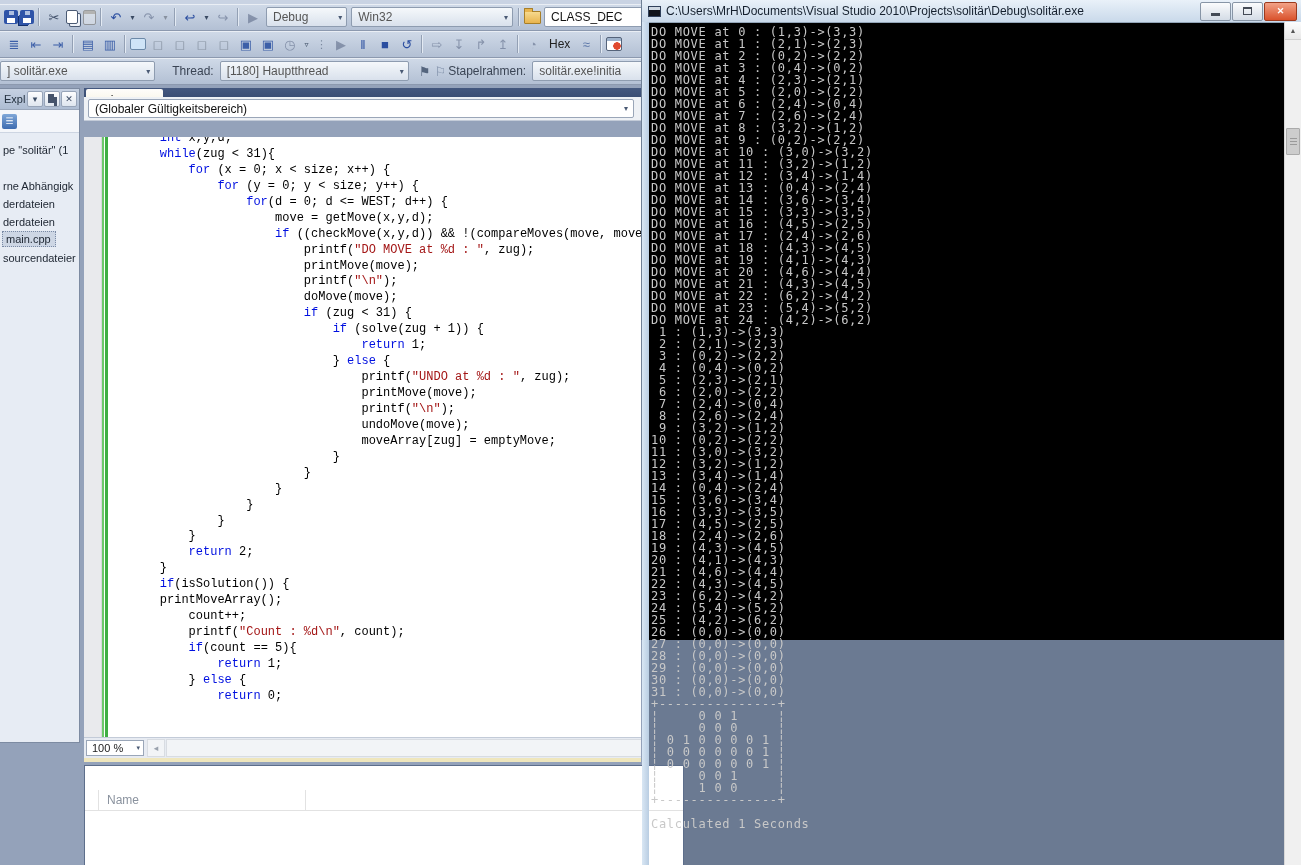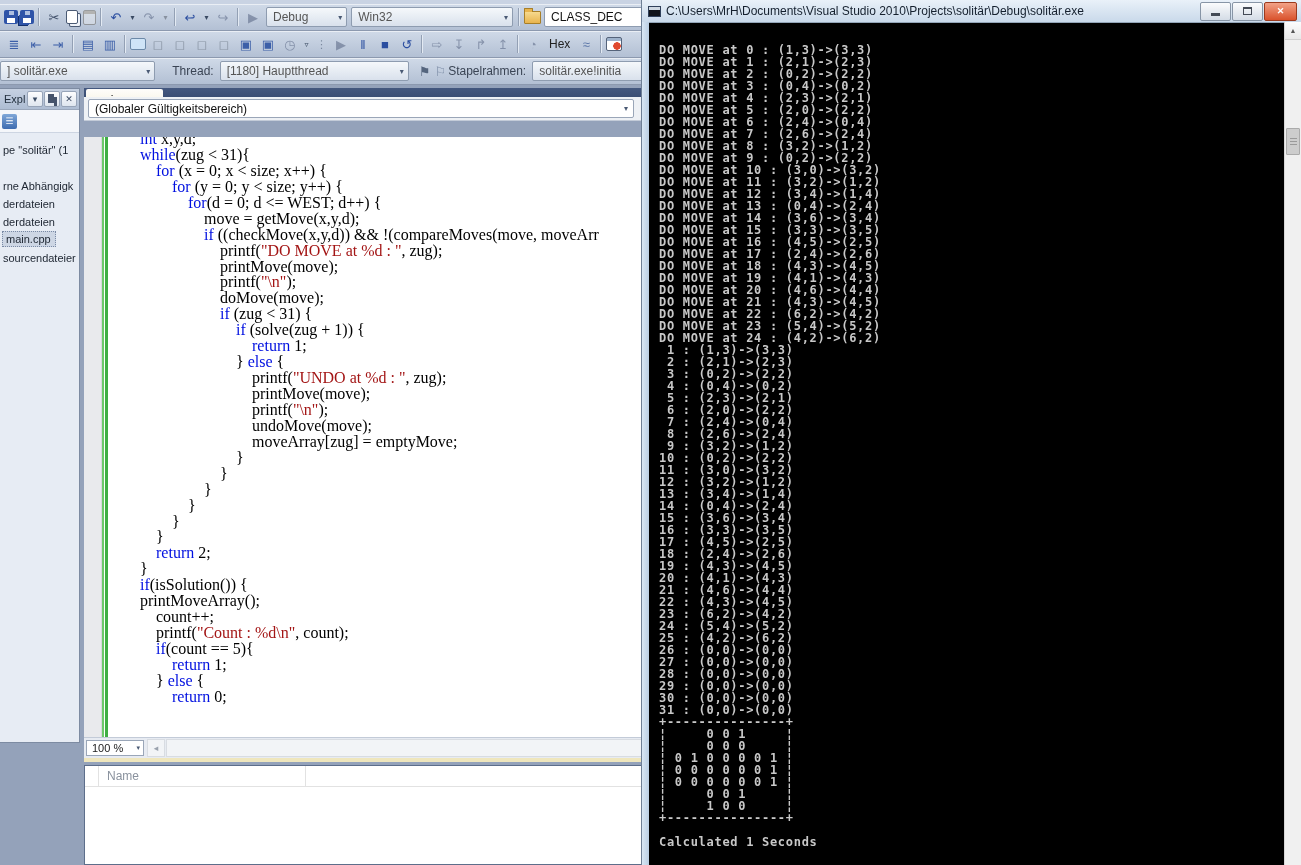--- a/index.html
+++ b/index.html
@@ -66,50 +66,50 @@
   #doc-tab .close{margin-left:7px;font-size:9px;color:#333;}
   #tab-accent{position:absolute;left:84px;top:26px;width:557px;height:3px;background:#efe6ba;}
   #nav-bar{position:absolute;left:84px;top:12px;width:557px;height:23px;background:#eef1f5;border-bottom:1px solid #c3cbd8;}
   #nav-combo{position:absolute;left:4px;top:2px;width:546px;height:19px;box-sizing:border-box;background:#fff;border:1px solid #9aa6b8;border-radius:2px;
              display:flex;align-items:center;font-size:12px;color:#111;padding-left:6px;}
   #nav-combo .combo-arrow{margin-left:auto;margin-right:5px;font-size:8px;color:#4a5a74;}
   #editor-body{position:absolute;left:84px;top:52px;width:557px;height:600px;background:#fff;overflow:hidden;}
   #indicator-margin{position:absolute;left:0;top:0;width:17px;height:100%;background:#e9eaed;border-right:1px solid #d6d8dc;}
   #change-bar{position:absolute;left:18px;top:0;width:6px;height:100%;
               background:linear-gradient(90deg,#6cc96a 0 2.5px,#fff 2.5px 3.5px,#3fae44 3.5px);}
-  #code-lines{position:absolute;left:40px;top:-6px;font-family:Liberation Serif, serif;font-size:16px;}
+  #code-lines{position:absolute;left:47px;top:-6px;font-family:Liberation Mono, monospace;font-size:12px;}
   .code-line{height:15.95px;line-height:15.95px;white-space:pre;}
   .tk-p{color:#000;}.tk-k{color:#0010e0;}.tk-s{color:#a31515;}.tk-c{color:#008000;}
   #editor-statusbar{position:absolute;left:84px;top:652px;width:557px;height:20px;background:#e7ebf2;border-top:1px solid #c3cbd8;display:flex;align-items:center;}
   #zoom-combo{width:58px;height:16px;margin-left:2px;background:#fff;border:1px solid #9aa6b8;display:flex;align-items:center;font-size:11px;color:#222;padding-left:5px;box-sizing:border-box;}
   #zoom-combo .combo-arrow{margin-left:auto;margin-right:3px;font-size:7px;color:#4a5a74;}
   #hscroll-left{width:16px;height:16px;margin-left:3px;display:flex;align-items:center;justify-content:center;font-size:9px;color:#9aa2ae;background:#f2f4f7;border:1px solid #d8dce2;}
   #hscroll-track{flex:1;height:16px;background:#f2f4f7;border:1px solid #d8dce2;border-right:none;margin-left:1px;}
   #editor-bottom-accent{position:absolute;left:84px;top:673px;width:557px;height:4px;background:#efe6bd;}
 
   
   #auto-window{position:absolute;left:84px;top:680px;width:600px;height:100px;background:#fff;border:1px solid #5d6e8b;box-sizing:border-box;}
   #auto-header{height:20px;background:linear-gradient(#5b6e8f,#47587a);color:#f2f5fa;font-size:12px;display:flex;align-items:center;padding-left:7px;}
-  #auto-cols{height:20px;display:flex;border-bottom:1px solid #e2e2e2;background:#fff;font-size:12px;color:#8a929e;align-items:center;}
+  #auto-cols{height:20px;display:flex;border-bottom:1px solid #e2e2e2;background:#fff;font-size:12px;color:#8a929e;align-items:center;margin-top:24px;}
   #auto-col-margin{width:13px;height:100%;border-right:1px solid #e2e2e2;}
   #auto-col-name{width:207px;height:100%;line-height:20px;padding-left:8px;border-right:1px solid #e2e2e2;box-sizing:border-box;}
   #auto-col-wert{flex:1;height:100%;line-height:20px;padding-left:8px;}
 
   
-  #console-window{position:absolute;left:641px;top:0;width:660px;height:865px;z-index:10;background:#000;border-left:1px solid #6e7f95;box-sizing:border-box;}
+  #console-window{position:absolute;left:641px;top:0;width:660px;height:640px;z-index:10;background:#000;border-left:1px solid #6e7f95;box-sizing:border-box;}
   #console-titlebar{position:absolute;left:0;top:0;width:100%;height:22px;background:linear-gradient(#e9f1f9,#c9d9ea);border-bottom:1px solid #93a5b8;display:flex;align-items:center;}
   #console-icon{width:13px;height:11px;margin:0 5px 0 6px;background:linear-gradient(#cfd8e2 0 3px,#10131a 3px);border:1px solid #30405a;box-sizing:border-box;}
   #console-title{font-size:12px;color:#15202e;white-space:nowrap;overflow:hidden;flex:1;}
   #caption-buttons{display:flex;margin-right:4px;}
   .cap-btn{width:29px;height:17px;margin-left:1px;border:1px solid #8795a6;border-radius:2px;background:linear-gradient(#fbfcfd,#d4dce6);display:flex;align-items:center;justify-content:center;font-size:9px;color:#333;}
   .cap-btn.close{width:31px;background:linear-gradient(#f2a287,#d9522c);border-color:#9c3a1e;color:#fff;font-weight:bold;}
   .cap-glyph-min{width:9px;height:3px;background:#444b56;margin-top:6px;}
   .cap-glyph-max{width:9px;height:8px;border:1px solid #444b56;border-top-width:2px;box-sizing:border-box;}
   #console-frame-left{position:absolute;left:0;top:22px;width:7px;height:843px;background:linear-gradient(90deg,#d9e7f4,#b9cde2);}
-  #console-text{position:absolute;left:9px;top:44px;font-family:"DejaVu Sans Mono",monospace;font-size:12px;font-weight:bold;color:#c8c8c8;letter-spacing:.7px;margin-left:8px;}
+  #console-text{position:absolute;left:9px;top:26px;font-family:"DejaVu Sans Mono",monospace;font-size:12px;font-weight:normal;color:#c8c8c8;letter-spacing:.7px;}
   .console-line{height:12px;line-height:12px;white-space:pre;}
   #console-scrollbar{position:absolute;right:0;top:22px;width:17px;height:843px;background:#f0f0f0;border-left:1px solid #d8d8d8;box-sizing:border-box;}
   #scroll-up{position:absolute;left:0;top:0;width:16px;height:17px;background:linear-gradient(#fdfdfd,#e8e8e8);border-bottom:1px solid #d0d0d0;display:flex;align-items:center;justify-content:center;font-size:7px;color:#555;}
   #scroll-thumb{position:absolute;left:1px;top:106px;width:14px;height:27px;background:#cdcdcd;border:1px solid #ababab;border-radius:1px;box-sizing:border-box;}
   #scroll-thumb::after{content:"";position:absolute;left:3px;top:9px;width:7px;height:7px;
      background:repeating-linear-gradient(#9a9a9a 0 1px,rgba(0,0,0,0) 1px 3px);}
 </style>
 </head>
 <body>
 

